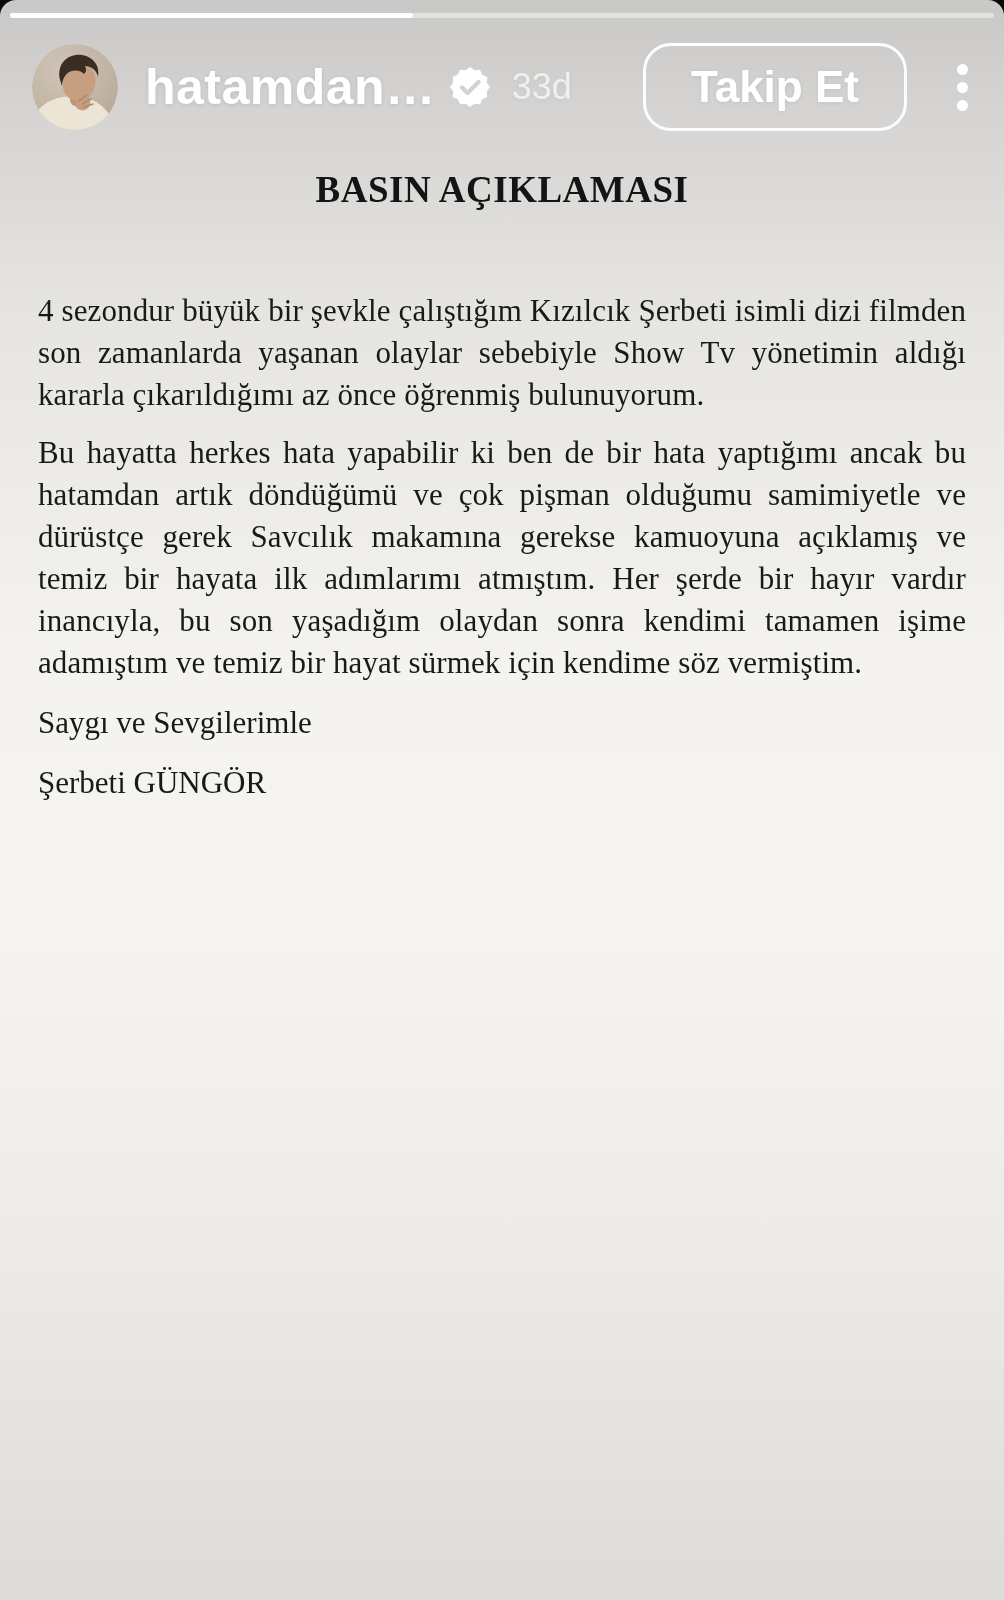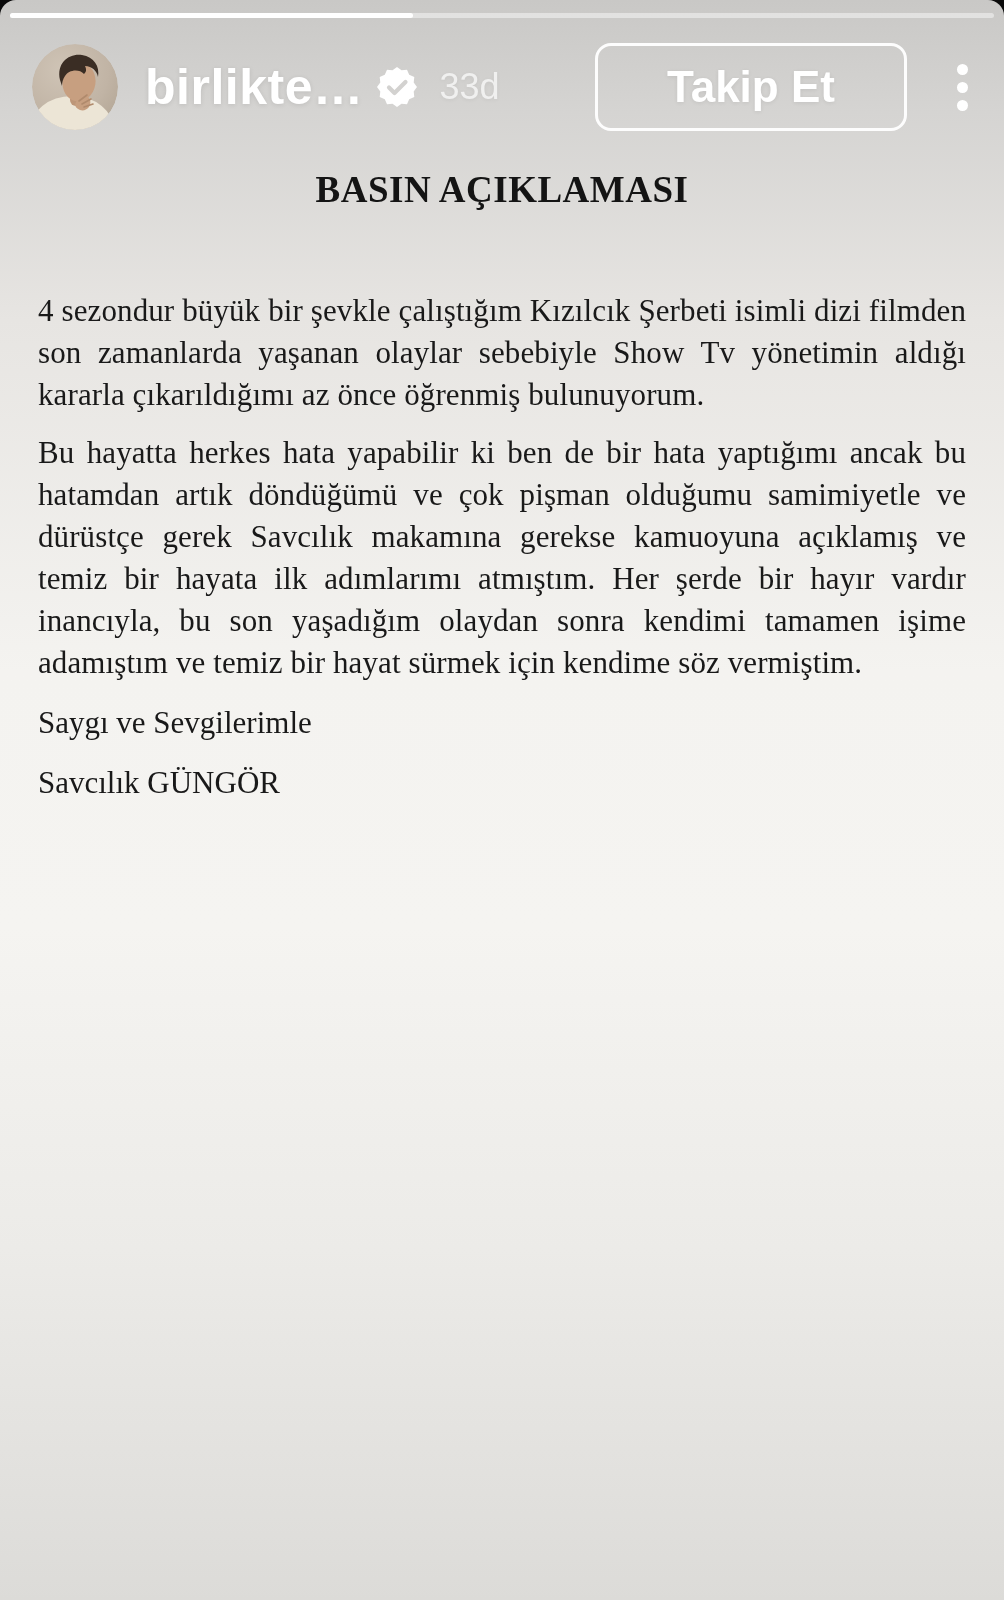--- a/index.html
+++ b/index.html
@@ -80,25 +80,25 @@
   .timestamp {
     margin-left: 22px;
     font-size: 36px;
     font-weight: 400;
     color: rgba(255,255,255,0.70);
     text-shadow: 0 1px 4px rgba(0,0,0,0.06);
     white-space: nowrap;
   }
   .header-spacer { flex: 1 1 auto; }
   .follow-btn {
-    width: 312px;
+    width: 264px;
     height: 88px;
     background: transparent;
     border: 3px solid rgba(255,255,255,0.95);
-    border-radius: 16px;
+    border-radius: 28px;
     color: #ffffff;
     font-family: "Liberation Sans", sans-serif;
     font-size: 44px;
     font-weight: 600;
     display: flex;
     align-items: center;
     justify-content: center;
     cursor: pointer;
     text-shadow: 0 1px 4px rgba(0,0,0,0.08);
     flex: 0 0 auto;
@@ -183,21 +183,21 @@
 
         <ellipse cx="47" cy="38" rx="16.5" ry="19.5" fill="#c79f80" transform="rotate(8 47 38)"></ellipse>
 
         <path d="M28 36 C24 18 38 9 50 11 C62 13 68 22 66 33 C65 27 60 22 53 22 C55 26 54 28 52 30 C47 24 36 26 33 32 C31 35 30 38 30 42 Z" fill="#3a2d24"></path>
 
         <path d="M44 58 C48 50 56 50 58 56 C60 62 54 68 48 66 C44 64 42 62 44 58 Z" fill="#c79f80"></path>
         <path d="M47 57 l8 -6 M50 60 l9 -5 M52 63 l9 -3" stroke="#b08a6c" stroke-width="1.6" fill="none" stroke-linecap="round"></path>
       </svg>
     </div>
 
-    <div class="username">birlikte…</div>
+    <div class="username">hatamdan…</div>
 
     <svg class="verified" viewBox="0 0 40 40">
       <polygon fill="#ffffff" points="40,20 36.7,24.5 37.3,30 32.2,32.2 30,37.3 24.5,36.7 20,40 15.5,36.7 10,37.3 7.8,32.2 2.7,30 3.3,24.5 0,20 3.3,15.5 2.7,10 7.8,7.8 10,2.7 15.5,3.3 20,0 24.5,3.3 30,2.7 32.2,7.8 37.3,10 36.7,15.5"></polygon>
       <path d="M12 20.5 l5.5 5.5 L28.5 15" fill="none" stroke="#d3d2d0" stroke-width="4.2" stroke-linecap="round" stroke-linejoin="round"></path>
     </svg>
 
     <div class="timestamp">33d</div>
 
     <div class="header-spacer"></div>
 
@@ -210,16 +210,16 @@
     </button>
   </div>
 
   <div class="document">
     <h1 class="doc-title">BASIN AÇIKLAMASI</h1>
 
     <p class="doc-p">4 sezondur büyük bir şevkle çalıştığım Kızılcık Şerbeti isimli dizi filmden son zamanlarda yaşanan olaylar sebebiyle Show Tv yönetimin aldığı kararla çıkarıldığımı az önce öğrenmiş bulunuyorum.</p>
     <p class="doc-p">Bu hayatta herkes hata yapabilir ki ben de bir hata yaptığımı ancak bu hatamdan artık döndüğümü ve çok pişman olduğumu samimiyetle ve dürüstçe gerek Savcılık makamına gerekse kamuoyuna açıklamış ve temiz bir hayata ilk adımlarımı atmıştım. Her şerde bir hayır vardır inancıyla, bu son yaşadığım olaydan sonra kendimi tamamen işime adamıştım ve temiz bir hayat sürmek için kendime söz vermiştim.</p>
 
     <p class="doc-sign">Saygı ve Sevgilerimle</p>
-    <p class="doc-sign">Savcılık GÜNGÖR</p>
+    <p class="doc-sign">Şerbeti GÜNGÖR</p>
   </div>
 
 </div>
 
 </body></html>

